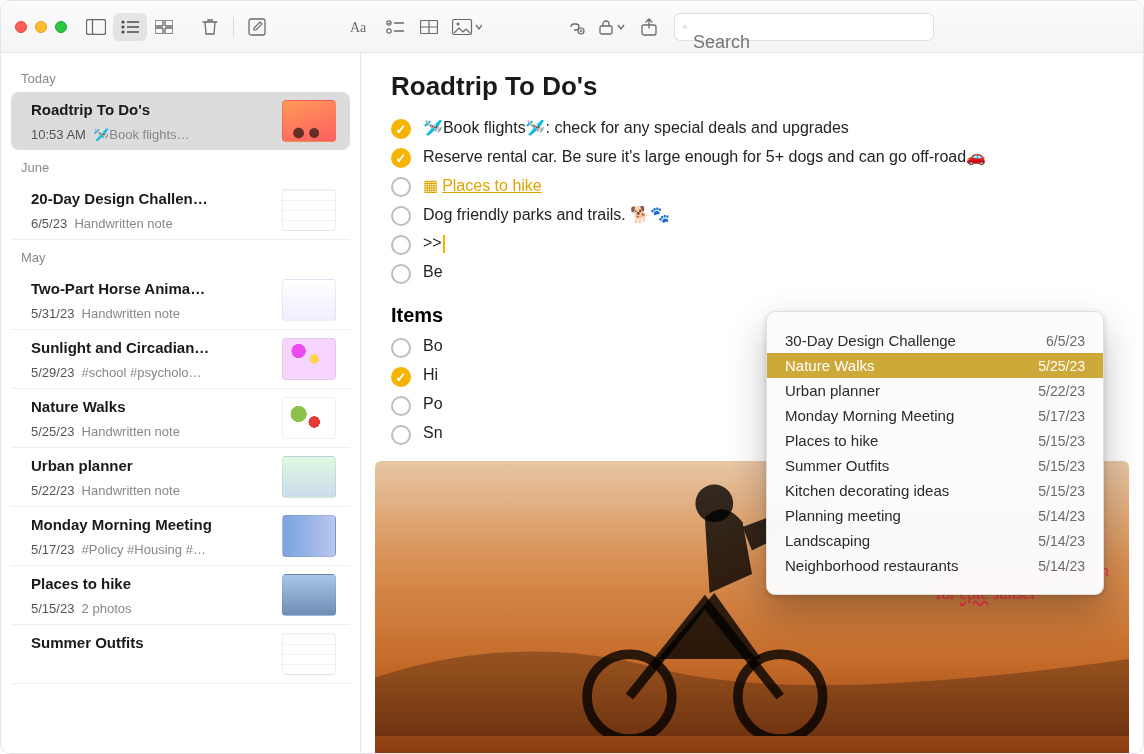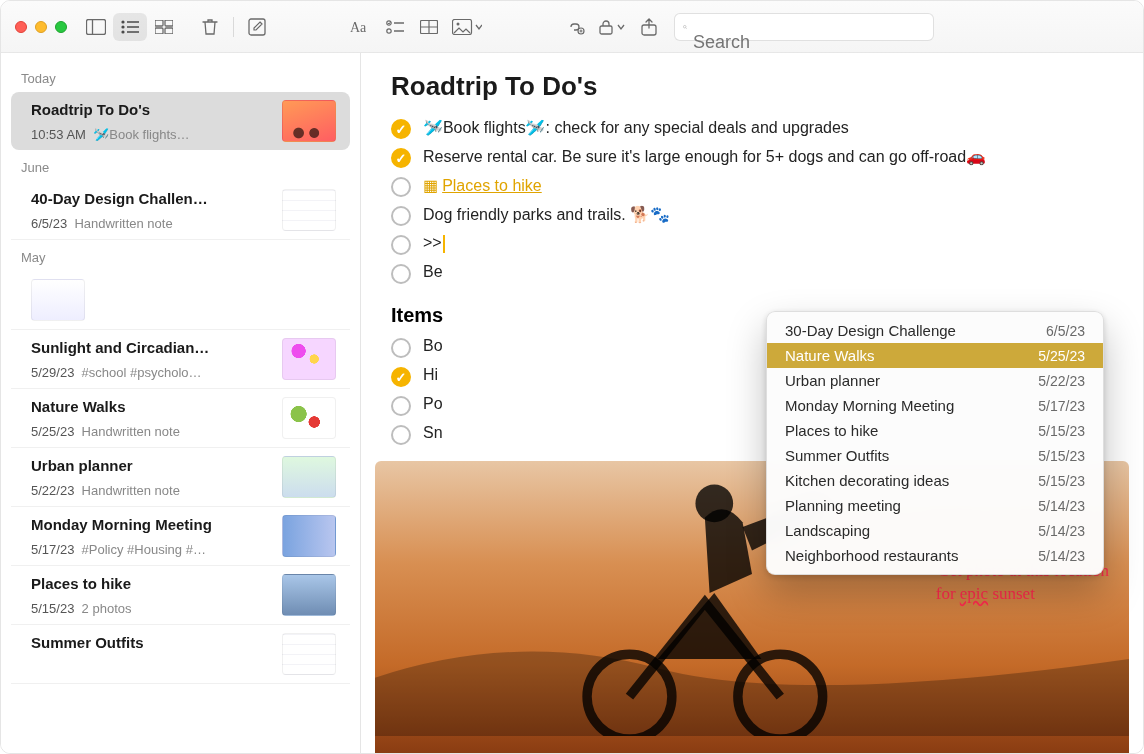--- a/index.html
+++ b/index.html
@@ -135,21 +135,21 @@
 .hero .annot .sub { font-size: 17px; line-height: 1.35; margin-top: 14px;}
 .hero .annot .u { text-decoration: underline wavy #ff2b4e; }
 .popup {
   position: absolute;
   left: 405px; top: 258px;
   width: 338px;
   background: rgba(252,252,252,0.98);
   border: 1px solid rgba(0,0,0,0.12);
   border-radius: 9px;
   box-shadow: 0 18px 38px rgba(0,0,0,0.25), 0 2px 6px rgba(0,0,0,0.15);
-  padding: 6px 0;
+  padding: 16px 0;
   backdrop-filter: blur(8px);
 }
 .popup-row {
   display: flex; justify-content: space-between; align-items: center;
   padding: 4px 18px; font-size: 15px; color: #2a2a2a;
 }
 .popup-row.sel { background: #cda93a; color: #fff; }
 .popup-row .d { color: #6a6a6a; font-size: 14px;}
 .popup-row.sel .d { color: #fff; }
 svg { display:block; }
@@ -275,27 +275,31 @@
       <div class="note-row selected">
         <div class="note-text">
           <div class="note-title">Roadtrip To Do's</div>
           <div class="note-meta"><span class="date">10:53 AM</span>&nbsp;&nbsp;🛩️Book flights…</div>
         </div>
         <div class="thumb cycl"></div>
       </div>
       <div class="section-label">June</div>
       <div class="note-row">
         <div class="note-text">
-          <div class="note-title">40-Day Design Challen…</div>
+          <div class="note-title">20-Day Design Challen…</div>
           <div class="note-meta"><span class="date">6/5/23</span>&nbsp;&nbsp;Handwritten note</div>
         </div>
         <div class="thumb grid"></div>
       </div>
       <div class="section-label">May</div>
       <div class="note-row">
+        <div class="note-text">
+          <div class="note-title">Two-Part Horse Anima…</div>
+          <div class="note-meta"><span class="date">5/31/23</span>&nbsp;&nbsp;Handwritten note</div>
+        </div>
         <div class="thumb horse"></div>
       </div>
       <div class="note-row">
         <div class="note-text">
           <div class="note-title">Sunlight and Circadian…</div>
           <div class="note-meta"><span class="date">5/29/23</span>&nbsp;&nbsp;#school #psycholo…</div>
         </div>
         <div class="thumb psych"></div>
       </div>
       <div class="note-row">

